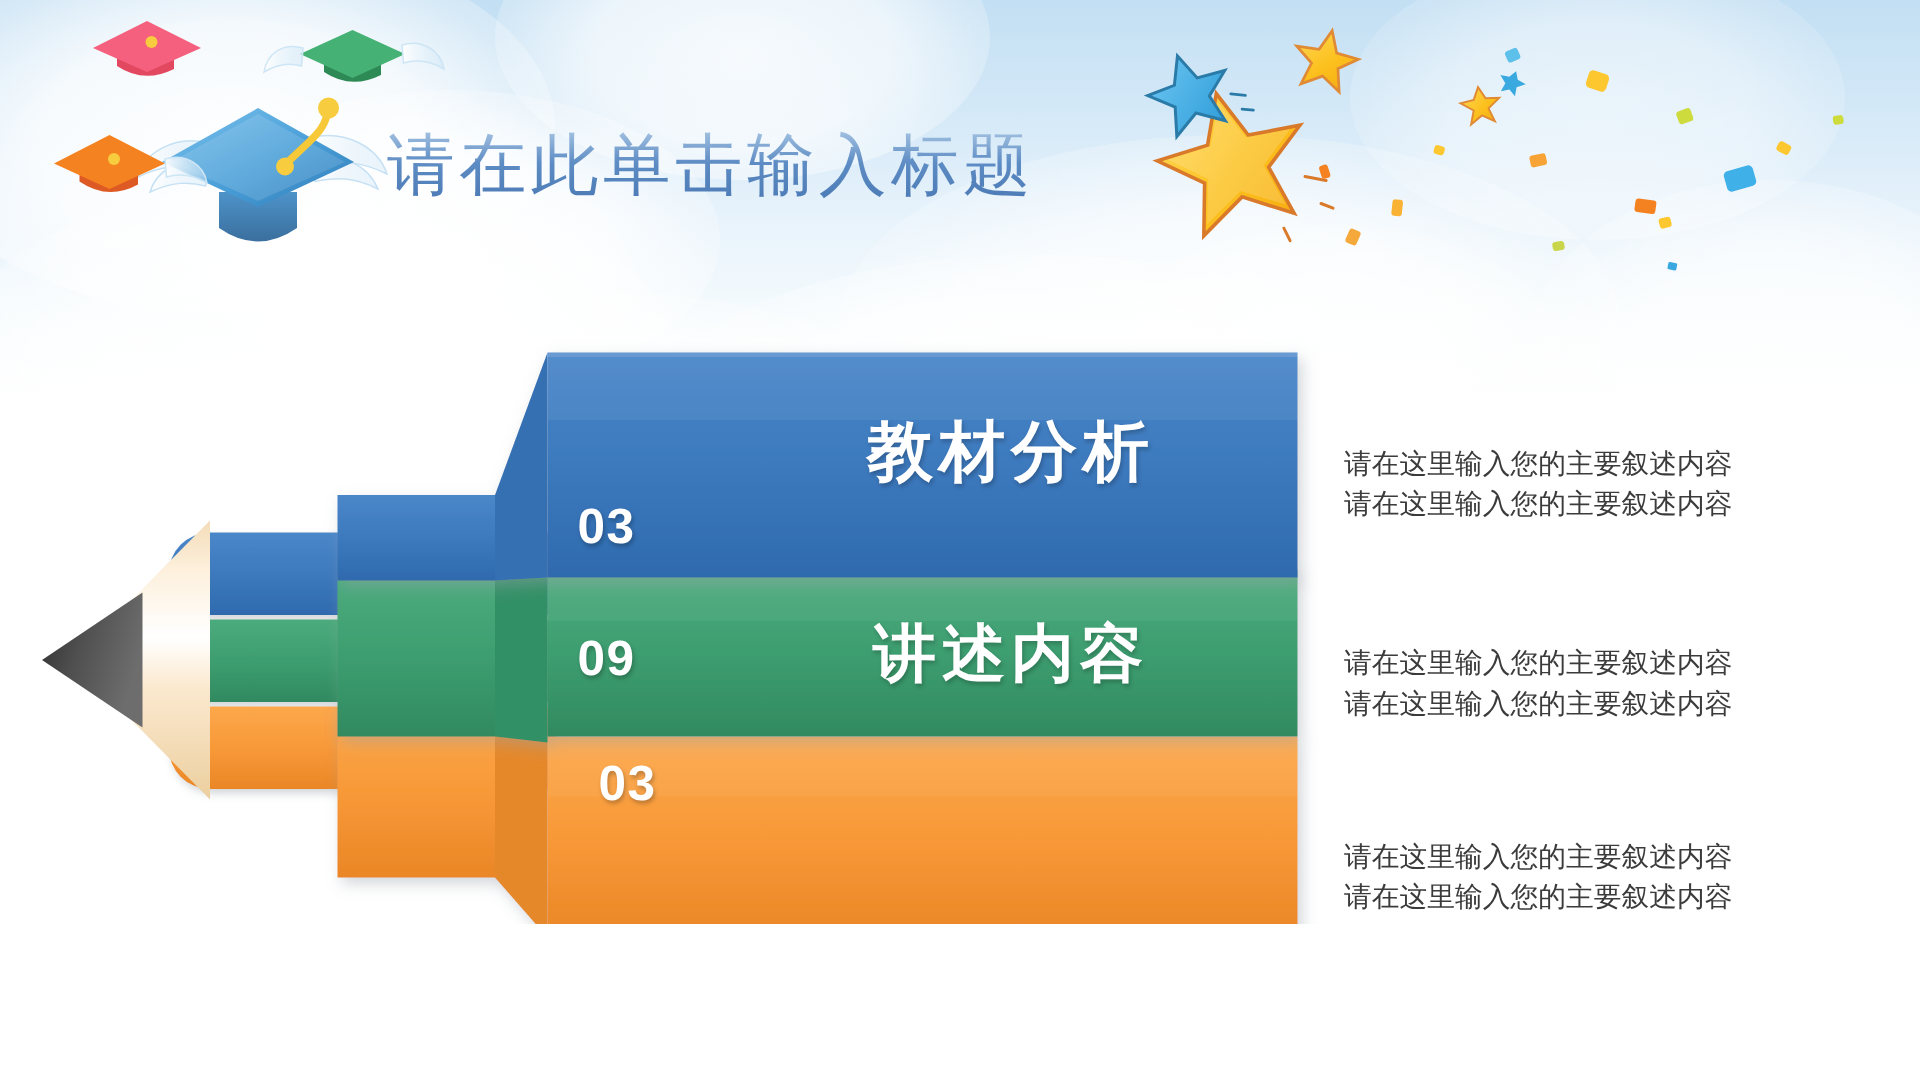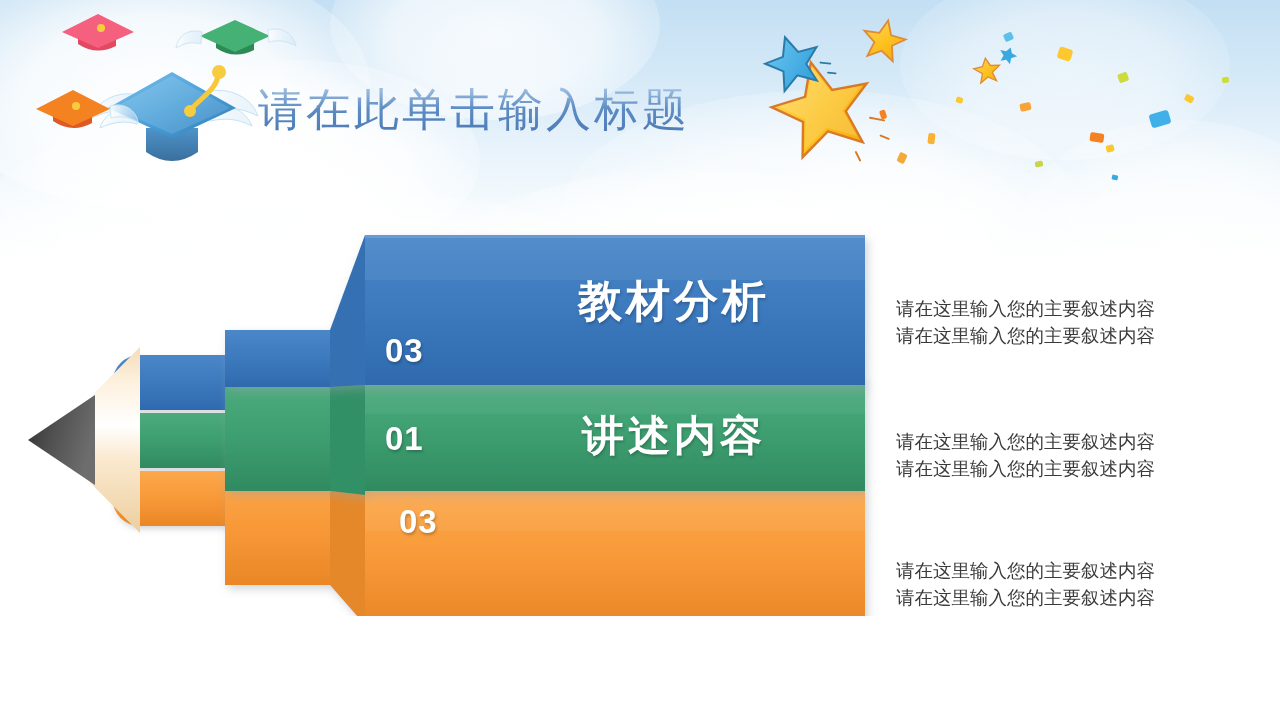--- a/index.html
+++ b/index.html
@@ -295,21 +295,21 @@
 
       <polygon points="330,105 365,10 365,160 330,162" fill="#3570b3"></polygon>
       <rect x="365" y="10" width="500" height="150" fill="url(#gBlueBar)"></rect>
       <rect x="365" y="10" width="500" height="45" fill="#ffffff" opacity=".055"></rect>
 
       <rect x="365" y="10" width="500" height="3" fill="#ffffff" opacity=".13"></rect>
     </g>
   </svg>
 
   <div class="band-num" style="left:385px; top:332px;">03</div>
-  <div class="band-num" style="left:385px; top:420px;">01</div>
+  <div class="band-num" style="left:385px; top:420px;">09</div>
   <div class="band-num" style="left:399px; top:503px;">03</div>
 
   <div class="band-label" style="left:582px; top:408px; font-size:42px;">讲述内容</div>
   <div class="band-label" style="left:578px; top:272px; font-size:44px;">教材分析</div>
 
   <div class="desc" style="top:279px;">
     <div>请在这里输入您的主要叙述内容</div>
     <div>请在这里输入您的主要叙述内容</div>
   </div>
 

